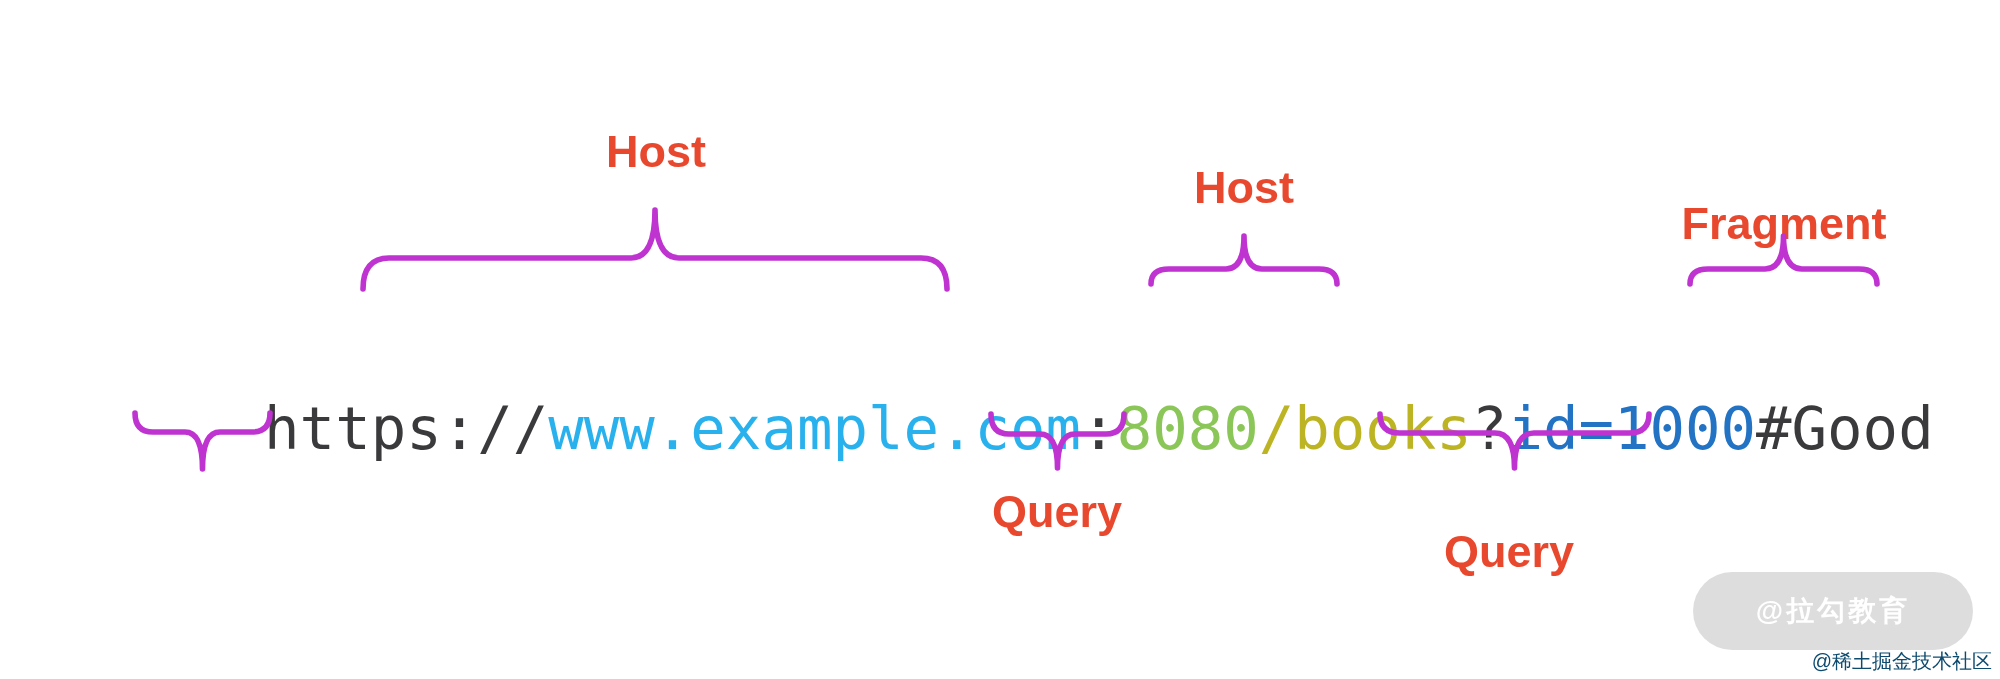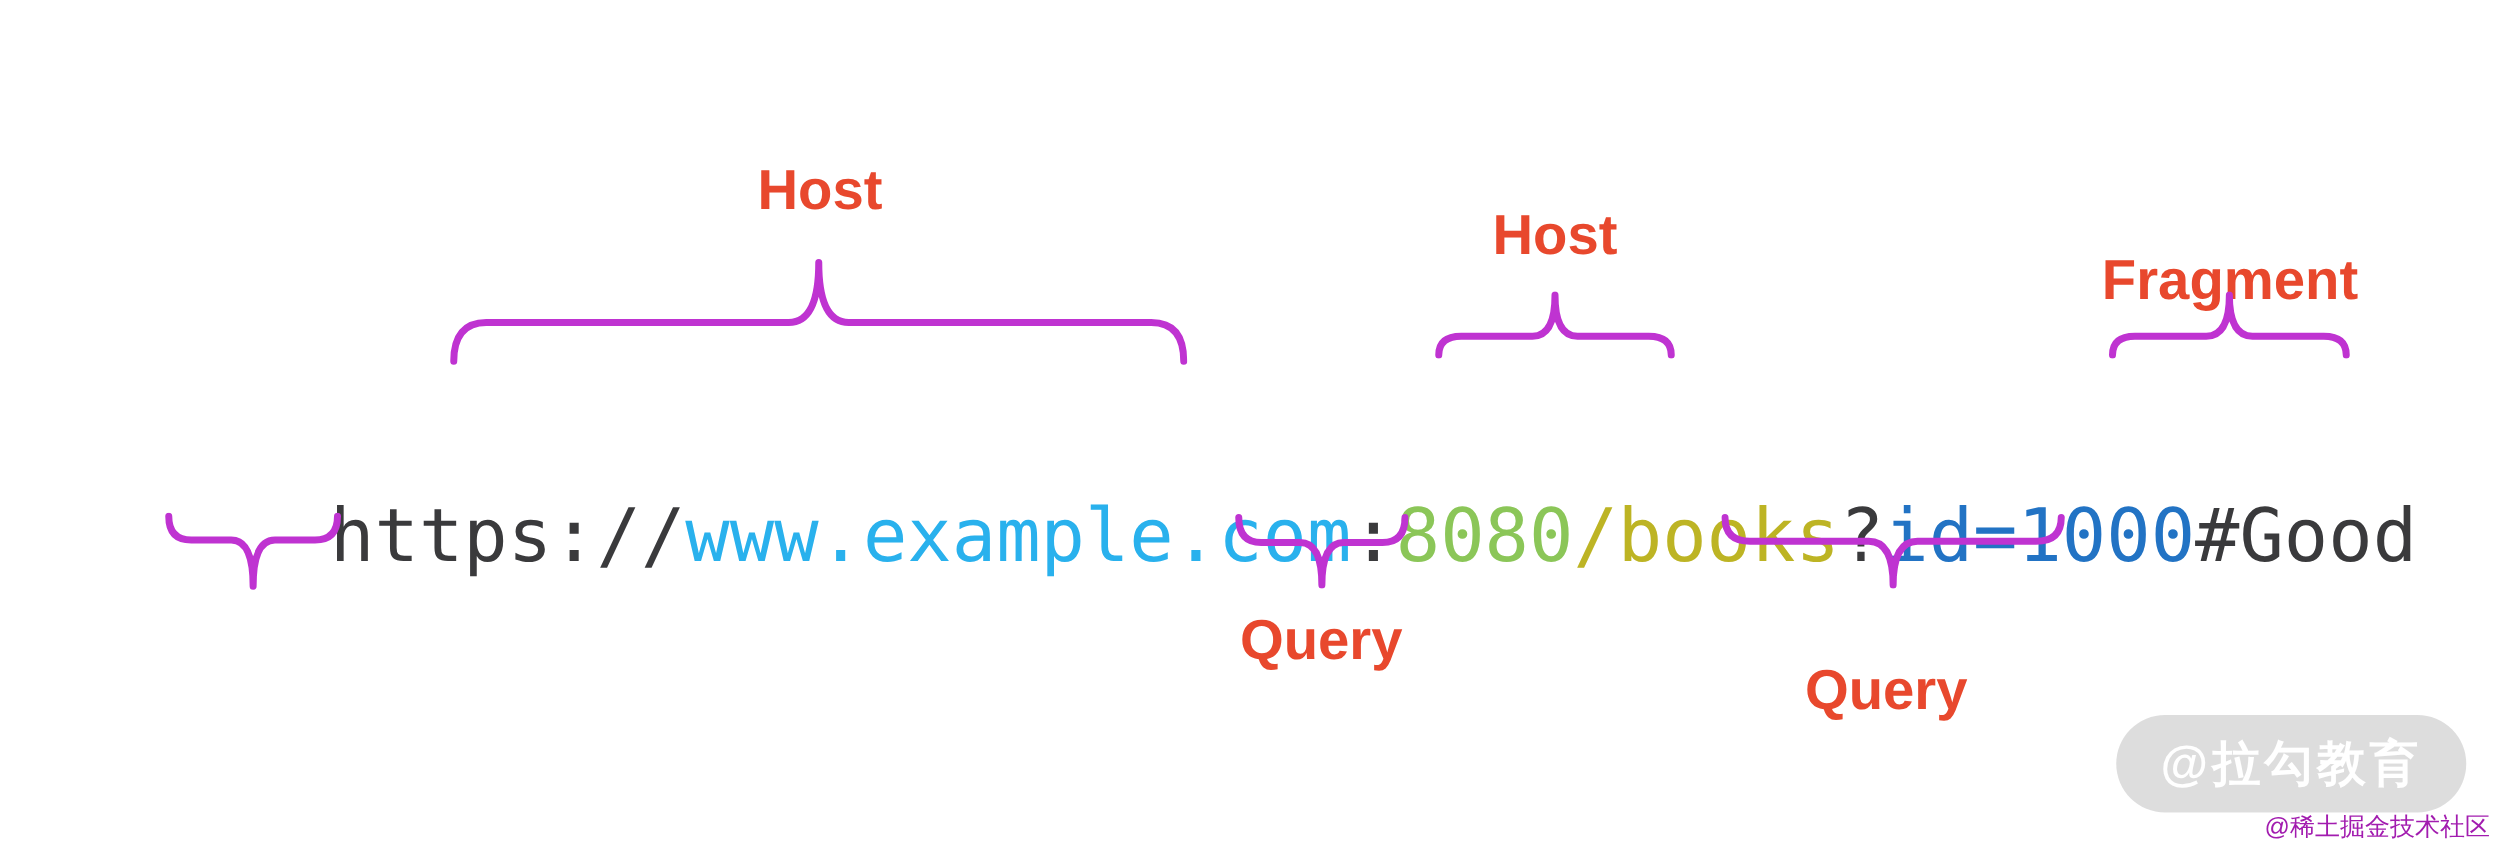--- a/index.html
+++ b/index.html
@@ -52,31 +52,31 @@
     height: 78px;
     border-radius: 40px;
     background: #d9d9d9;
     opacity: 0.88;
     display: flex;
     align-items: center;
     justify-content: center;
   }
   .watermark-badge .badge-text {
     color: #ffffff;
-    font-size: 39px;
+    font-size: 28px;
     font-weight: bold;
     letter-spacing: 3px;
     font-family: "Liberation Sans", sans-serif;
   }
   .credit-text {
     position: absolute;
     right: 8px;
     top: 648px;
     font-size: 20px;
-    color: #a21caf;
+    color: #0c4a6e;
     font-family: "Liberation Sans", sans-serif;
   }
 </style>
 </head>
 <body>
 
 <div class="canvas">
 
   <div class="part-label" style="left:656px; top:126px;">Host</div>
   <div class="part-label" style="left:1244px; top:162px;">Host</div>

